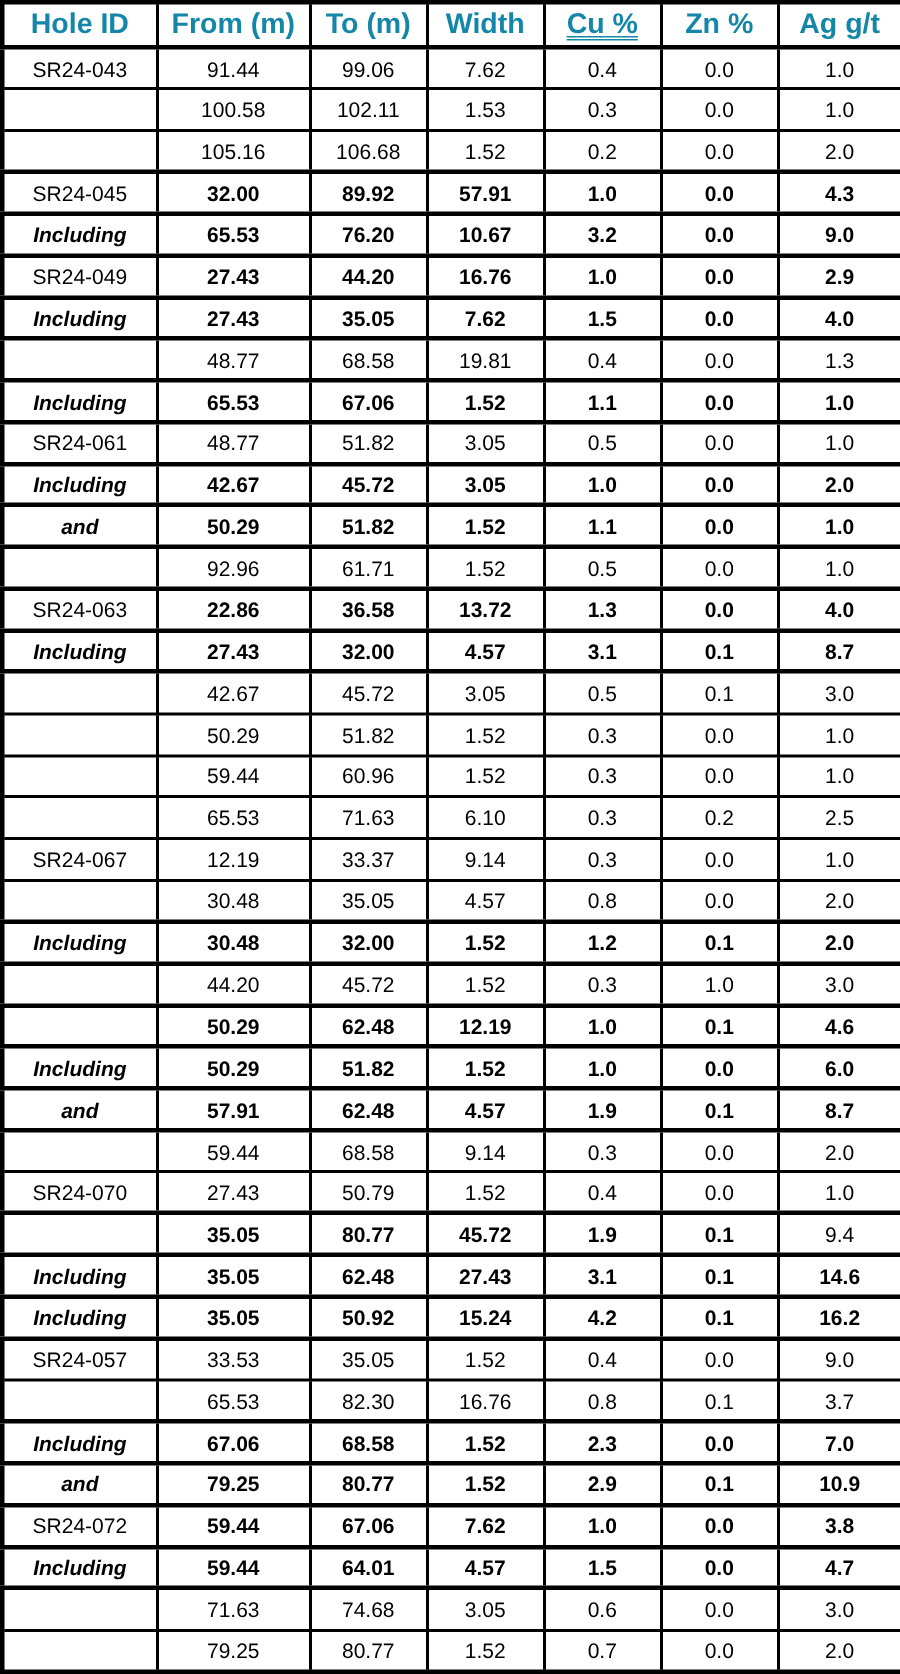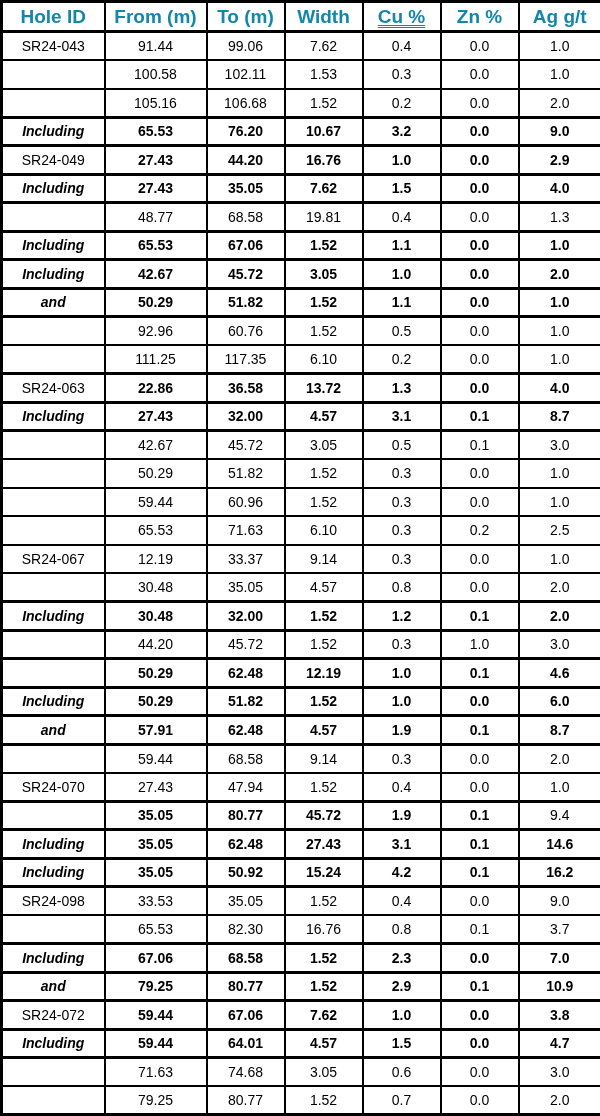--- a/index.html
+++ b/index.html
@@ -94,20 +94,29 @@
       <tr>
         <td class="lbl"></td>
         <td>105.16</td>
         <td>106.68</td>
         <td>1.52</td>
         <td>0.2</td>
         <td>0.0</td>
         <td>2.0</td>
       </tr>
       <tr class="hvy">
+        <td class="lbl hole">SR24-045</td>
+        <td class="b">32.00</td>
+        <td class="b">89.92</td>
+        <td class="b">57.91</td>
+        <td class="b">1.0</td>
+        <td class="b">0.0</td>
+        <td class="b">4.3</td>
+      </tr>
+      <tr class="hvy">
         <td class="lbl inc">Including</td>
         <td class="b">65.53</td>
         <td class="b">76.20</td>
         <td class="b">10.67</td>
         <td class="b">3.2</td>
         <td class="b">0.0</td>
         <td class="b">9.0</td>
       </tr>
       <tr class="hvy">
         <td class="lbl hole">SR24-049</td>
@@ -138,20 +147,29 @@
       </tr>
       <tr class="hvy">
         <td class="lbl inc">Including</td>
         <td class="b">65.53</td>
         <td class="b">67.06</td>
         <td class="b">1.52</td>
         <td class="b">1.1</td>
         <td class="b">0.0</td>
         <td class="b">1.0</td>
       </tr>
+      <tr>
+        <td class="lbl hole">SR24-061</td>
+        <td>48.77</td>
+        <td>51.82</td>
+        <td>3.05</td>
+        <td>0.5</td>
+        <td>0.0</td>
+        <td>1.0</td>
+      </tr>
       <tr class="hvy">
         <td class="lbl inc">Including</td>
         <td class="b">42.67</td>
         <td class="b">45.72</td>
         <td class="b">3.05</td>
         <td class="b">1.0</td>
         <td class="b">0.0</td>
         <td class="b">2.0</td>
       </tr>
       <tr class="hvy">
@@ -159,32 +177,23 @@
         <td class="b">50.29</td>
         <td class="b">51.82</td>
         <td class="b">1.52</td>
         <td class="b">1.1</td>
         <td class="b">0.0</td>
         <td class="b">1.0</td>
       </tr>
       <tr>
         <td class="lbl"></td>
         <td>92.96</td>
-        <td>60.76</td>
+        <td>61.71</td>
         <td>1.52</td>
         <td>0.5</td>
-        <td>0.0</td>
-        <td>1.0</td>
-      </tr>
-      <tr>
-        <td class="lbl"></td>
-        <td>111.25</td>
-        <td>117.35</td>
-        <td>6.10</td>
-        <td>0.2</td>
         <td>0.0</td>
         <td>1.0</td>
       </tr>
       <tr class="hvy">
         <td class="lbl hole">SR24-063</td>
         <td class="b">22.86</td>
         <td class="b">36.58</td>
         <td class="b">13.72</td>
         <td class="b">1.3</td>
         <td class="b">0.0</td>
@@ -303,21 +312,21 @@
         <td>59.44</td>
         <td>68.58</td>
         <td>9.14</td>
         <td>0.3</td>
         <td>0.0</td>
         <td>2.0</td>
       </tr>
       <tr>
         <td class="lbl hole">SR24-070</td>
         <td>27.43</td>
-        <td>47.94</td>
+        <td>50.79</td>
         <td>1.52</td>
         <td>0.4</td>
         <td>0.0</td>
         <td>1.0</td>
       </tr>
       <tr class="hvy">
         <td class="lbl"></td>
         <td class="b">35.05</td>
         <td class="b">80.77</td>
         <td class="b">45.72</td>
@@ -337,21 +346,21 @@
       <tr class="hvy">
         <td class="lbl inc">Including</td>
         <td class="b">35.05</td>
         <td class="b">50.92</td>
         <td class="b">15.24</td>
         <td class="b">4.2</td>
         <td class="b">0.1</td>
         <td class="b">16.2</td>
       </tr>
       <tr>
-        <td class="lbl hole">SR24-098</td>
+        <td class="lbl hole">SR24-057</td>
         <td>33.53</td>
         <td>35.05</td>
         <td>1.52</td>
         <td>0.4</td>
         <td>0.0</td>
         <td>9.0</td>
       </tr>
       <tr>
         <td class="lbl"></td>
         <td>65.53</td>

